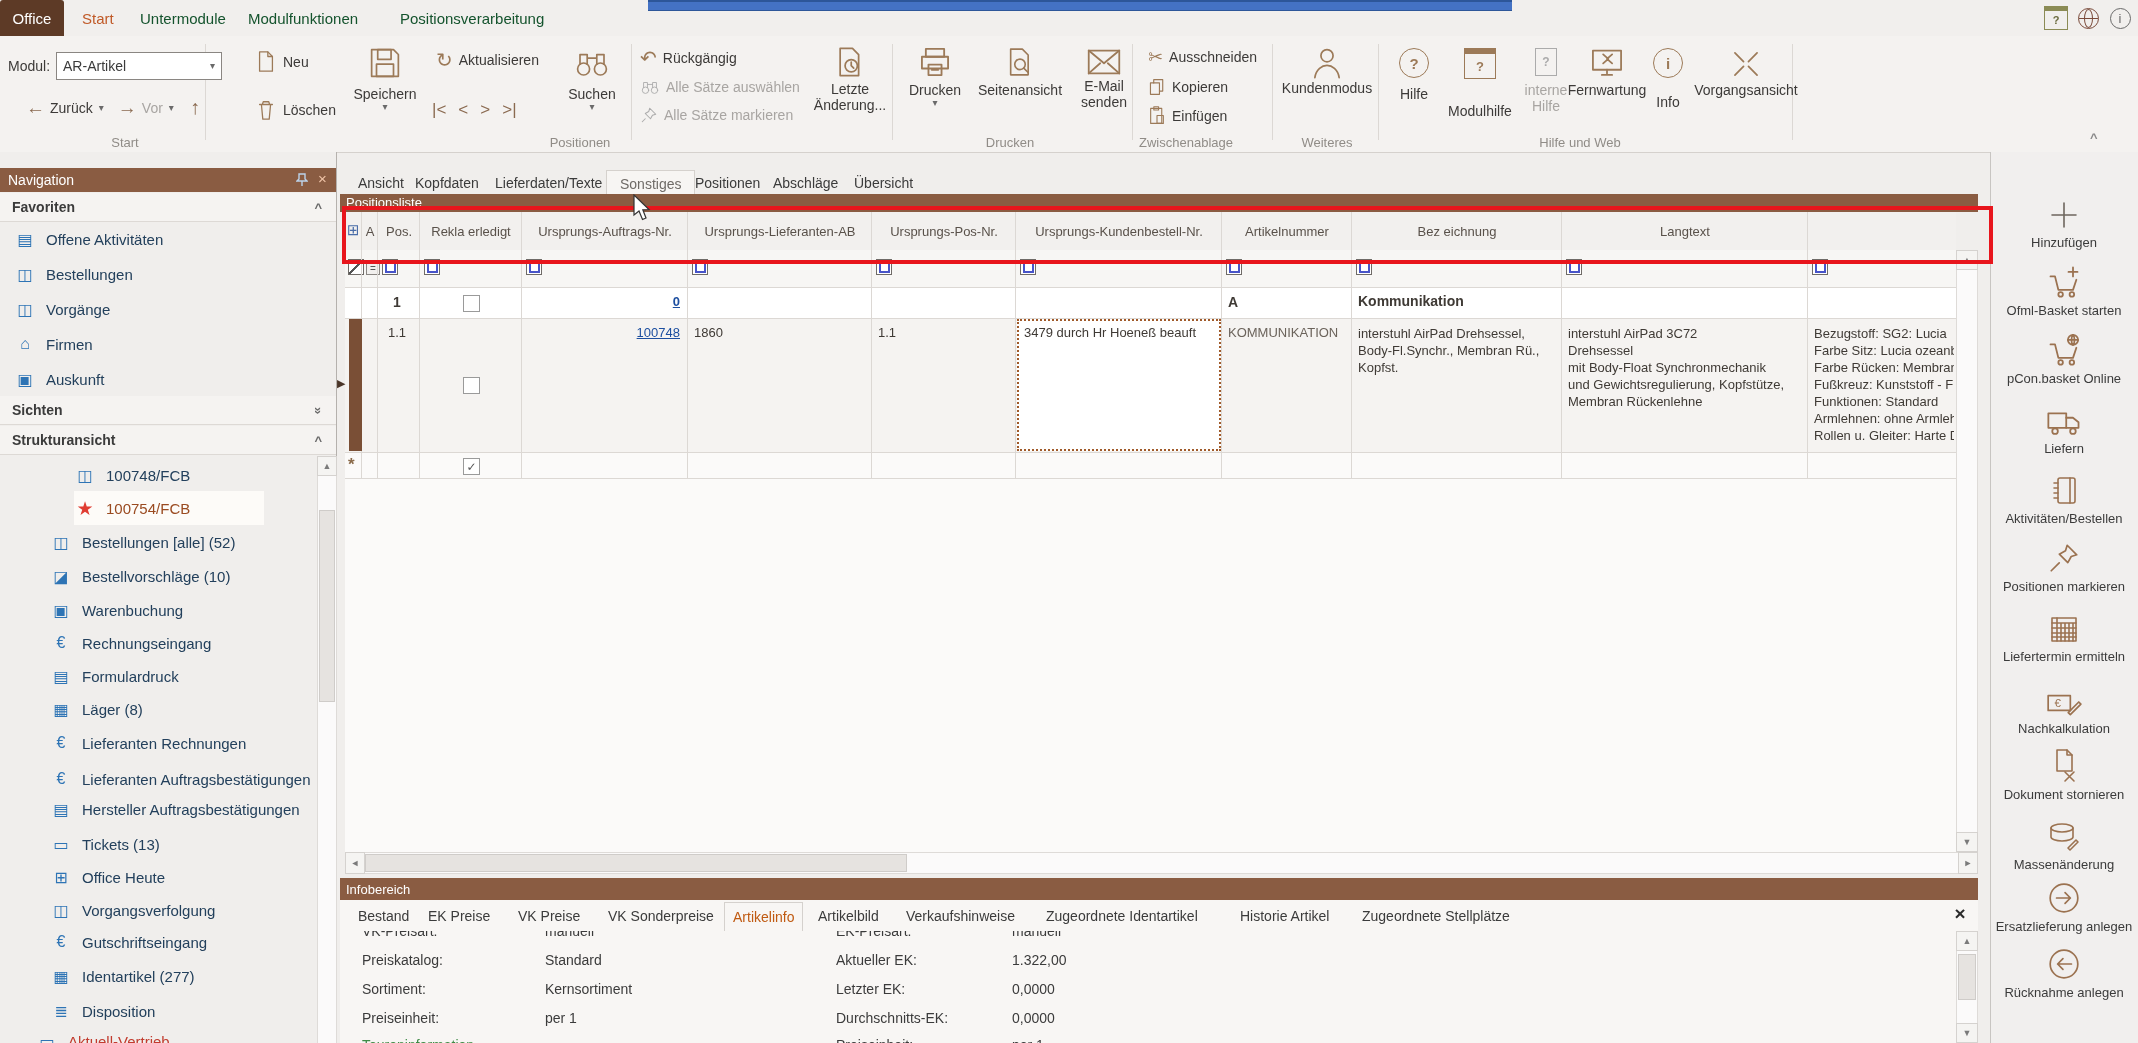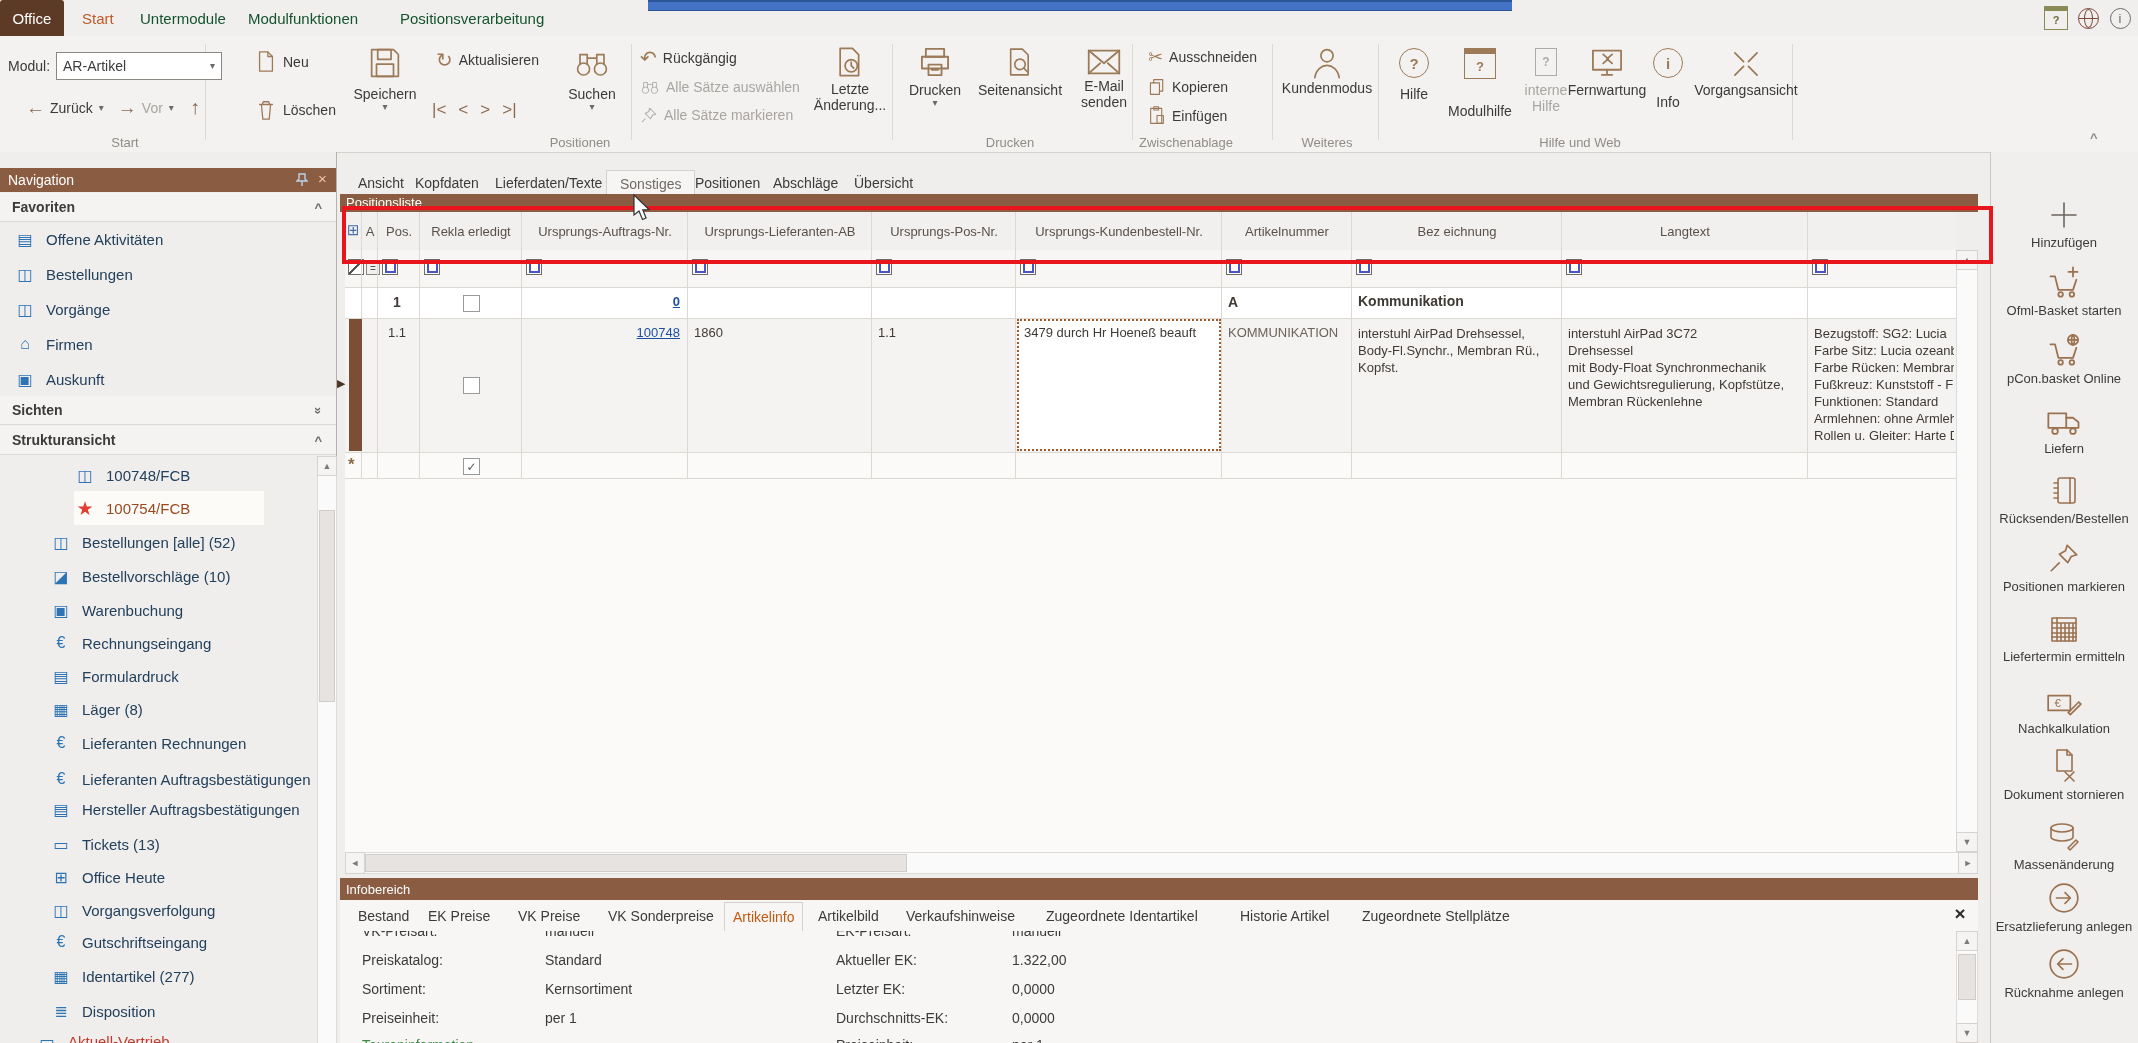--- a/index.html
+++ b/index.html
@@ -676,21 +676,21 @@
         <circle cx="9" cy="25" r="2.5"></circle>
         <circle cx="25" cy="25" r="2.5"></circle>
       </svg>
     <div class="sb-lab">Liefern</div>
   </div>
   <div class="abs sb-btn" style="top:464px;height:62px">
     <svg class="sb-ic" width="32" height="34" viewBox="0 0 32 32">
         <rect x="10" y="4" width="17" height="25" rx="2"></rect>
         <path d="M10 9h-4M10 14h-4M10 19h-4M10 24h-4M22 4v25"></path>
       </svg>
-    <div class="sb-lab">Rücksenden/Bestellen</div>
+    <div class="sb-lab">Aktivitäten/Bestellen</div>
   </div>
   <div class="abs sb-btn" style="top:536px;height:58px">
     <svg class="sb-ic" width="34" height="34" viewBox="0 0 32 32">
         <path d="M19 4l9 9-5.2 1.6-3.2 5.8-8-8 5.8-3.2z"></path>
         <path d="M11.5 20.5L4 28"></path>
       </svg>
     <div class="sb-lab">Positionen markieren</div>
   </div>
   <div class="abs sb-btn" style="top:604px;height:60px">
     <svg class="sb-ic" width="34" height="32" viewBox="0 0 34 30">

